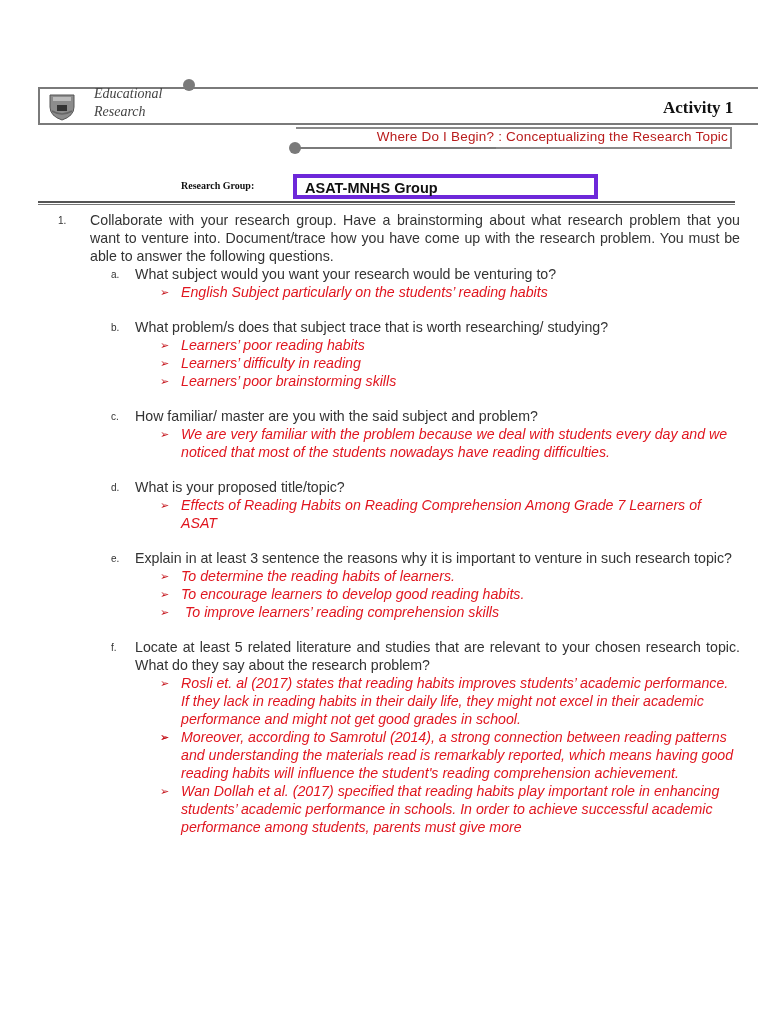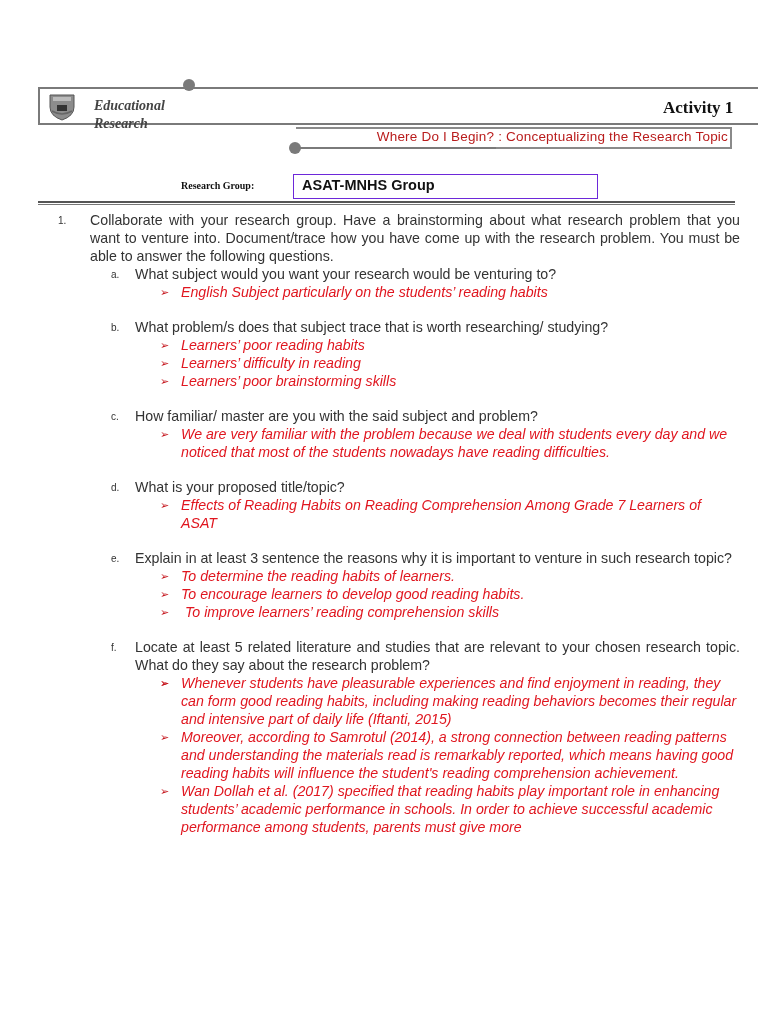--- a/index.html
+++ b/index.html
@@ -2,31 +2,31 @@
 <html><head>
   <meta charset="utf-8">
   <style>
     html, body { margin: 0; padding: 0; background: #ffffff; }
     body { width: 768px; height: 1024px; position: relative; overflow: hidden; font-family: "Liberation Sans", sans-serif; color: #222; }
 
     .hdr-box { position: absolute; left: 38px; top: 87px; width: 720px; height: 38px; border-top: 2px solid #7a7a7a; border-left: 2px solid #7a7a7a; border-bottom: 2px solid #7a7a7a; box-sizing: border-box; }
     .hdr-dot-1 { position: absolute; left: 183px; top: 79px; width: 12px; height: 12px; border-radius: 50%; background: #7a7a7a; }
 
     .crest { position: absolute; left: 47px; top: 91px; width: 30px; height: 30px; }
-    .edu-title { position: absolute; left: 94px; top: 97px; font-family: "Liberation Serif", serif; font-style: italic; font-weight: bold; font-size: 14px; line-height: 18px; color: #444; }
+    .edu-title { position: absolute; left: 94px; top: 85px; font-family: "Liberation Serif", serif; font-style: italic; font-weight: normal; font-size: 14px; line-height: 18px; color: #444; }
 
     .activity { position: absolute; left: 656px; top: 98px; font-family: "Liberation Serif", serif; font-weight: bold; font-size: 17px; color: #111; margin-left: 7px; }
 
     .subtitle-box { position: absolute; left: 296px; top: 127px; width: 436px; height: 22px; border: 2px solid #8a8a8a; border-left: none; box-sizing: border-box; }
     .subtitle-line { position: absolute; left: 296px; top: 147px; width: 200px; height: 2px; background: #7a7a7a; }
     .subtitle-dot { position: absolute; left: 289px; top: 142px; width: 12px; height: 12px; border-radius: 50%; background: #7a7a7a; }
     .subtitle-text { position: absolute; right: 40px; top: 129px; font-family: Liberation Sans, sans-serif; font-size: 13.5px; color: #b91c1c; letter-spacing: 0.2px; }
 
     .rg-label { position: absolute; left: 181px; top: 180px; font-family: "Liberation Serif", serif; font-weight: bold; font-size: 10px; color: #111; }
-    .rg-box { position: absolute; left: 293px; top: 174px; width: 305px; height: 25px; border: 1px solid #6d28d9; box-sizing: border-box; padding: 2px 8px; font-family: "Liberation Sans", sans-serif; font-weight: bold; font-size: 14.5px; color: #111; }
+    .rg-box { position: absolute; left: 293px; top: 174px; width: 305px; height: 25px; border: 4px solid #6d28d9; box-sizing: border-box; padding: 2px 8px; font-family: "Liberation Sans", sans-serif; font-weight: bold; font-size: 14.5px; color: #111; }
 
     .sep { position: absolute; left: 38px; top: 201px; width: 697px; height: 4px; border-top: 2px solid #555; border-bottom: 1px solid #777; box-sizing: border-box; }
 
     .content { position: absolute; left: 0; top: 211px; width: 768px; font-family: "Liberation Sans", sans-serif; font-size: 14.2px; line-height: 18px; }
     .q1 { position: relative; padding-left: 90px; padding-right: 28px; text-align: justify; color: #333; }
     .q1 .num { position: absolute; left: 58px; top: 1px; font-size: 10px; }
     .sub { position: relative; padding-left: 135px; padding-right: 28px; color: #333; text-align: justify; }
     .sub .letter { position: absolute; left: 111px; top: 1px; font-size: 10px; }
     .ans { position: relative; padding-left: 181px; padding-right: 28px; color: #e0161f; font-style: italic; }
     .ans .arrow { position: absolute; left: 160px; top: 0; font-style: normal; font-size: 11px; color: #c4121a; }
@@ -132,24 +132,24 @@
     <span style="white-space:pre"> To improve learners’ reading comprehension skills</span>
   </div>
   <div class="gap"></div>
 
   <div class="sub">
     <span class="letter">f.</span>
     <span>Locate at least 5 related literature and studies that are relevant to your chosen research topic. What do they say about the research problem?</span>
   </div>
   <div class="ans">
     <span class="arrow">➢</span>
+    <span>Rosli et. al (2017) states that reading habits improves students’ academic performance. If they lack in reading habits in their daily life, they might not excel in their academic performance and might not get good grades in school.</span>
   </div>
   <div class="ans">
     <span class="arrow">➢</span>
-    <span>Whenever students have pleasurable experiences and find enjoyment in reading, they can form good reading habits, including making reading behaviors becomes their regular and intensive part of daily life (Iftanti, 2015)</span>
   </div>
   <div class="ans">
     <span class="arrow">➢</span>
     <span>Moreover, according to Samrotul (2014), a strong connection between reading patterns and understanding the materials read is remarkably reported, which means having good reading habits will influence the student's reading comprehension achievement.</span>
   </div>
   <div class="ans">
     <span class="arrow">➢</span>
     <span>Wan Dollah et al. (2017) specified that reading habits play important role in enhancing students’ academic performance in schools. In order to achieve successful academic performance among students, parents must give more</span>
   </div>
 </div>

